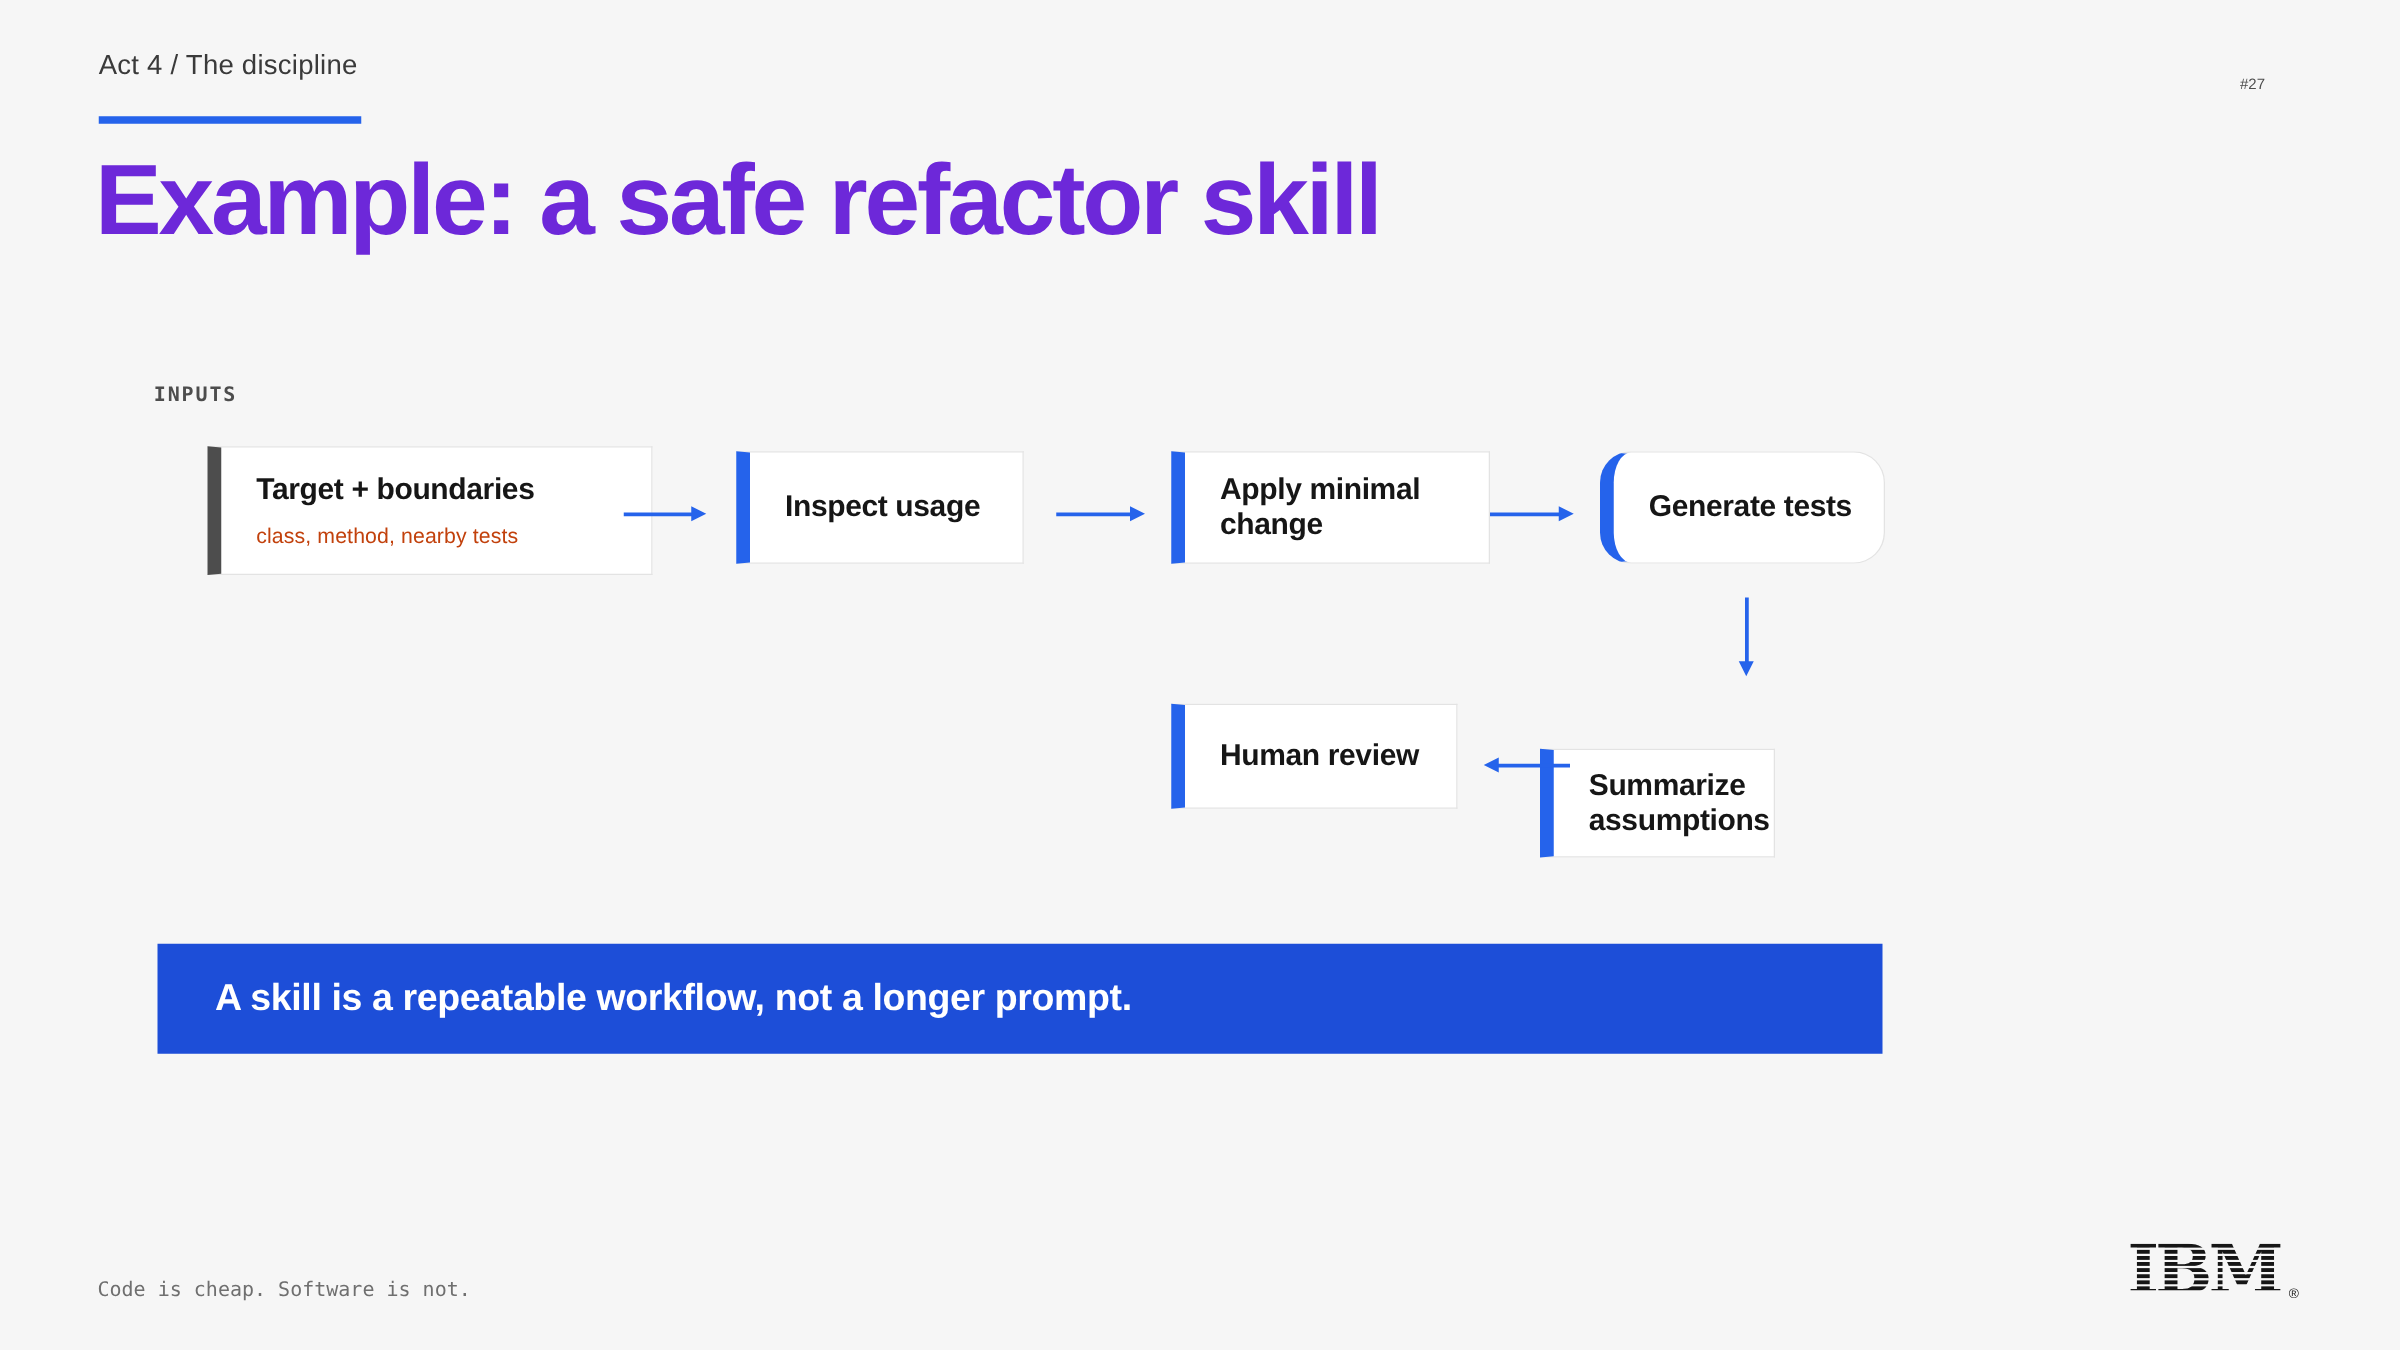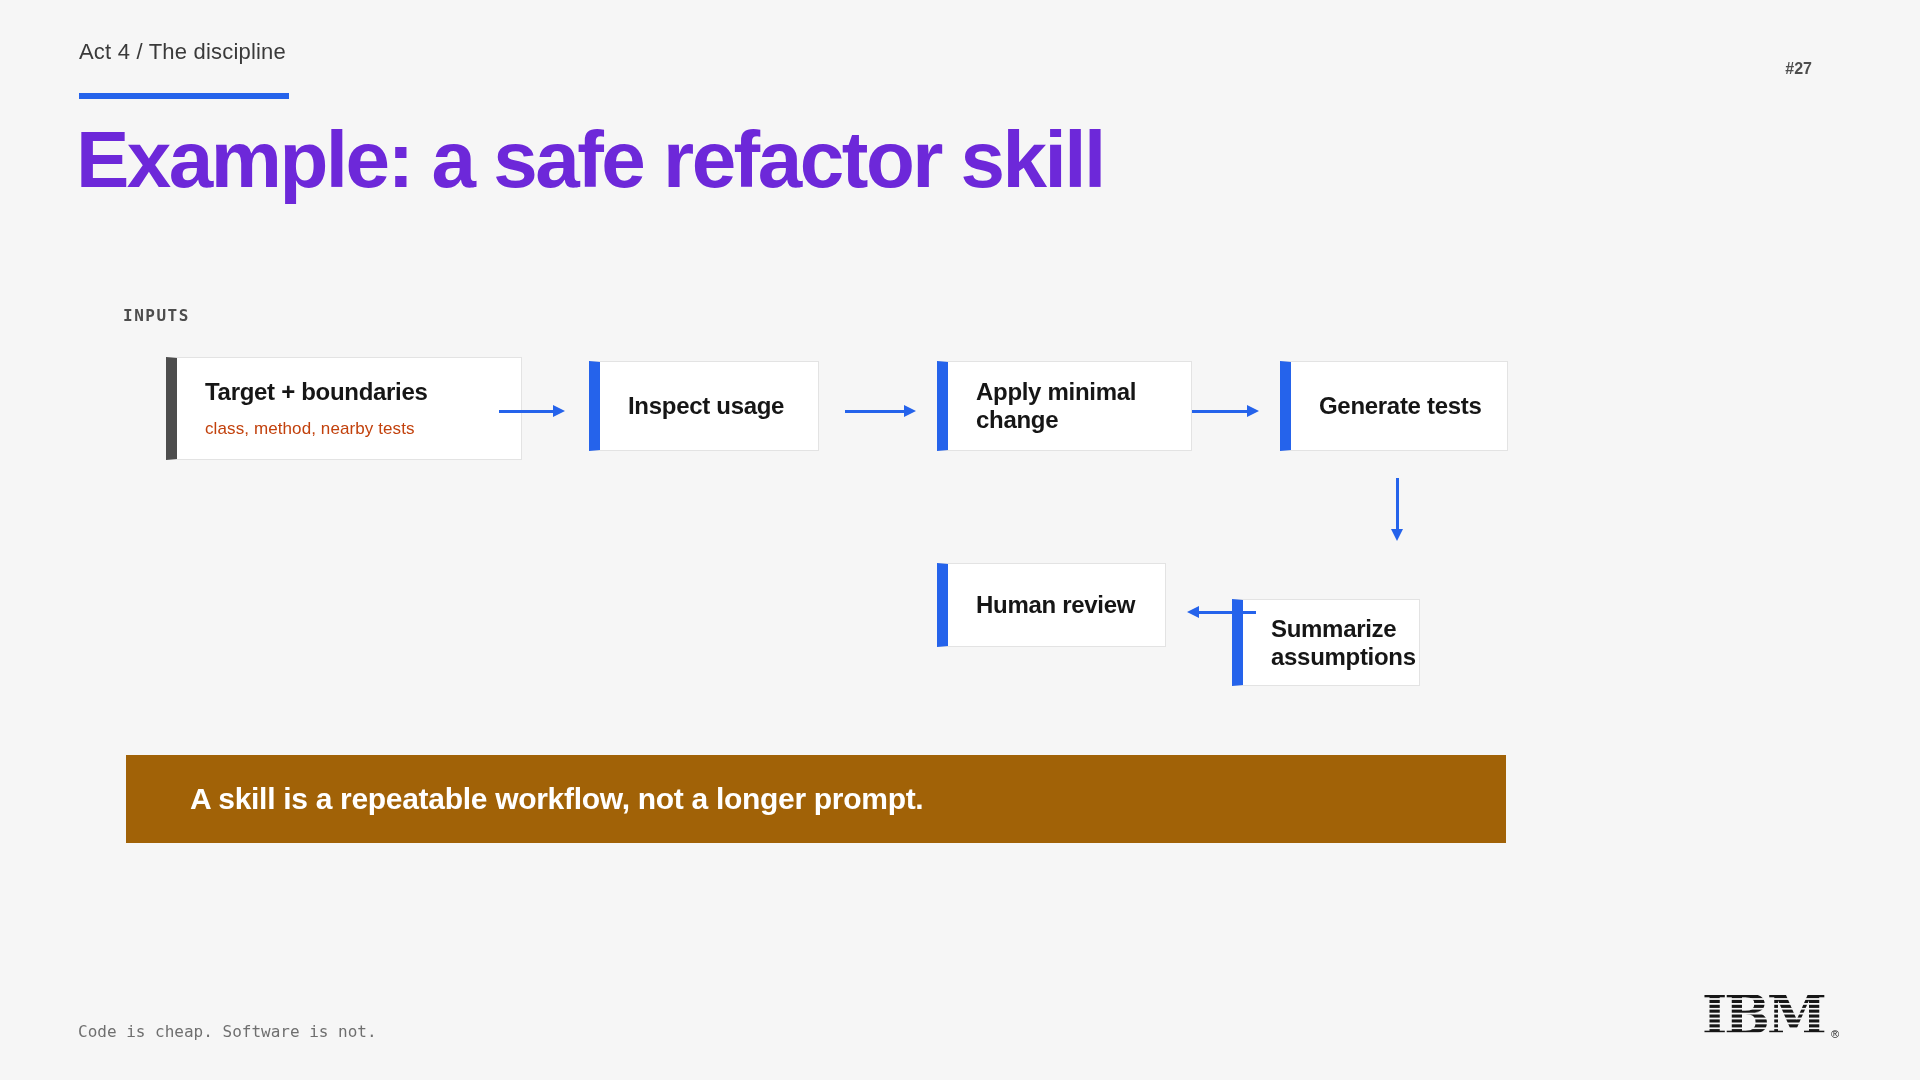--- a/index.html
+++ b/index.html
@@ -31,22 +31,22 @@
     left: 79px;
     top: 93px;
     width: 210px;
     height: 6px;
     background: #2563eb;
   }
   .slide-number {
     position: absolute;
     top: 60px;
     right: 108px;
-    font-size: 16px;
-    font-weight: 700;
+    font-size: 12px;
+    font-weight: 400;
     color: #4d4d4d;
   }
   .title {
     position: absolute;
     left: 76px;
     top: 118px;
     font-size: 80px;
     font-weight: 700;
     letter-spacing: -2.5px;
     color: #6d28d9;
@@ -85,21 +85,21 @@
   }
   .node-subtitle {
     font-size: 17px;
     color: #c2410c;
     margin-top: 13px;
     letter-spacing: 0.1px;
   }
   .node-target    { left: 122px;  top: 357px; width: 356px; height: 103px; }
   .node-inspect   { left: 589px;  top: 361px; width: 230px; height: 90px; }
   .node-apply     { left: 937px;  top: 361px; width: 255px; height: 90px; }
-  .node-generate  { left: 1280px; top: 361px; width: 228px; height: 90px; }
+  .node-generate  { left: 1280px; top: 361px; width: 228px; height: 90px; border-radius: 25px; }
   .node-summarize { left: 1232px; top: 563px; width: 188px; height: 87px; margin-top: 36px; }
   .node-human     { left: 937px;  top: 563px; width: 229px; height: 84px; }
 
   
   .arrow-right {
     position: absolute;
     height: 3px;
     background: #2563eb;
   }
   .arrow-right::after {
@@ -145,25 +145,25 @@
   .arrow-d { left: 1396px; top: 478px; height: 52px; }
   .arrow-e { left: 1198px; top: 611px; width: 58px; }
 
   
   .takeaway {
     position: absolute;
     left: 126px;
     top: 755px;
     width: 1380px;
     height: 88px;
-    background: #a16207;
+    background: #1d4ed8;
     display: flex;
     align-items: center;
     box-sizing: border-box;
-    padding-left: 64px;
+    padding-left: 46px;
   }
   .takeaway-text {
     color: #ffffff;
     font-size: 30px;
     font-weight: 700;
     letter-spacing: -0.3px;
   }
 
   
   .footer-note {

